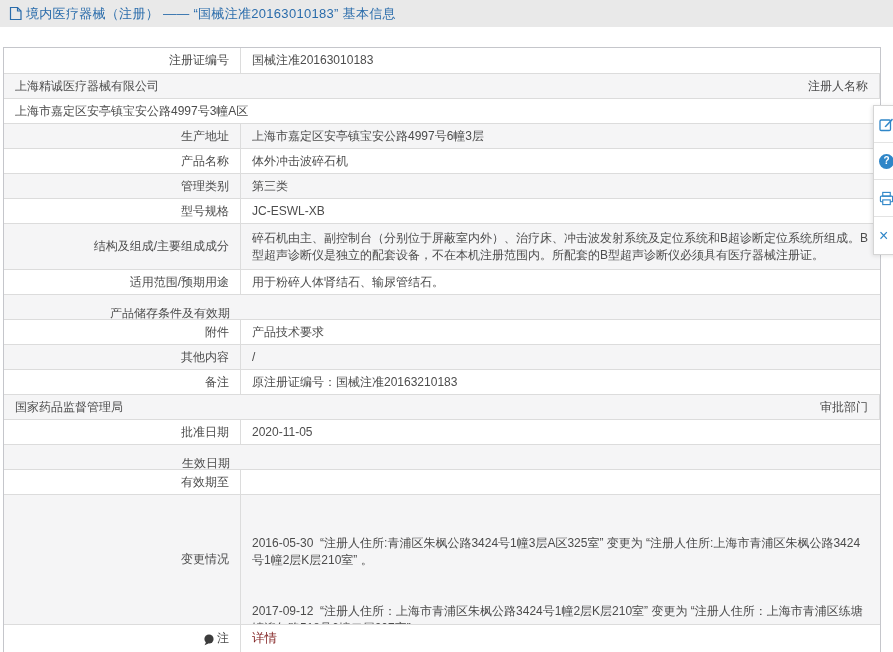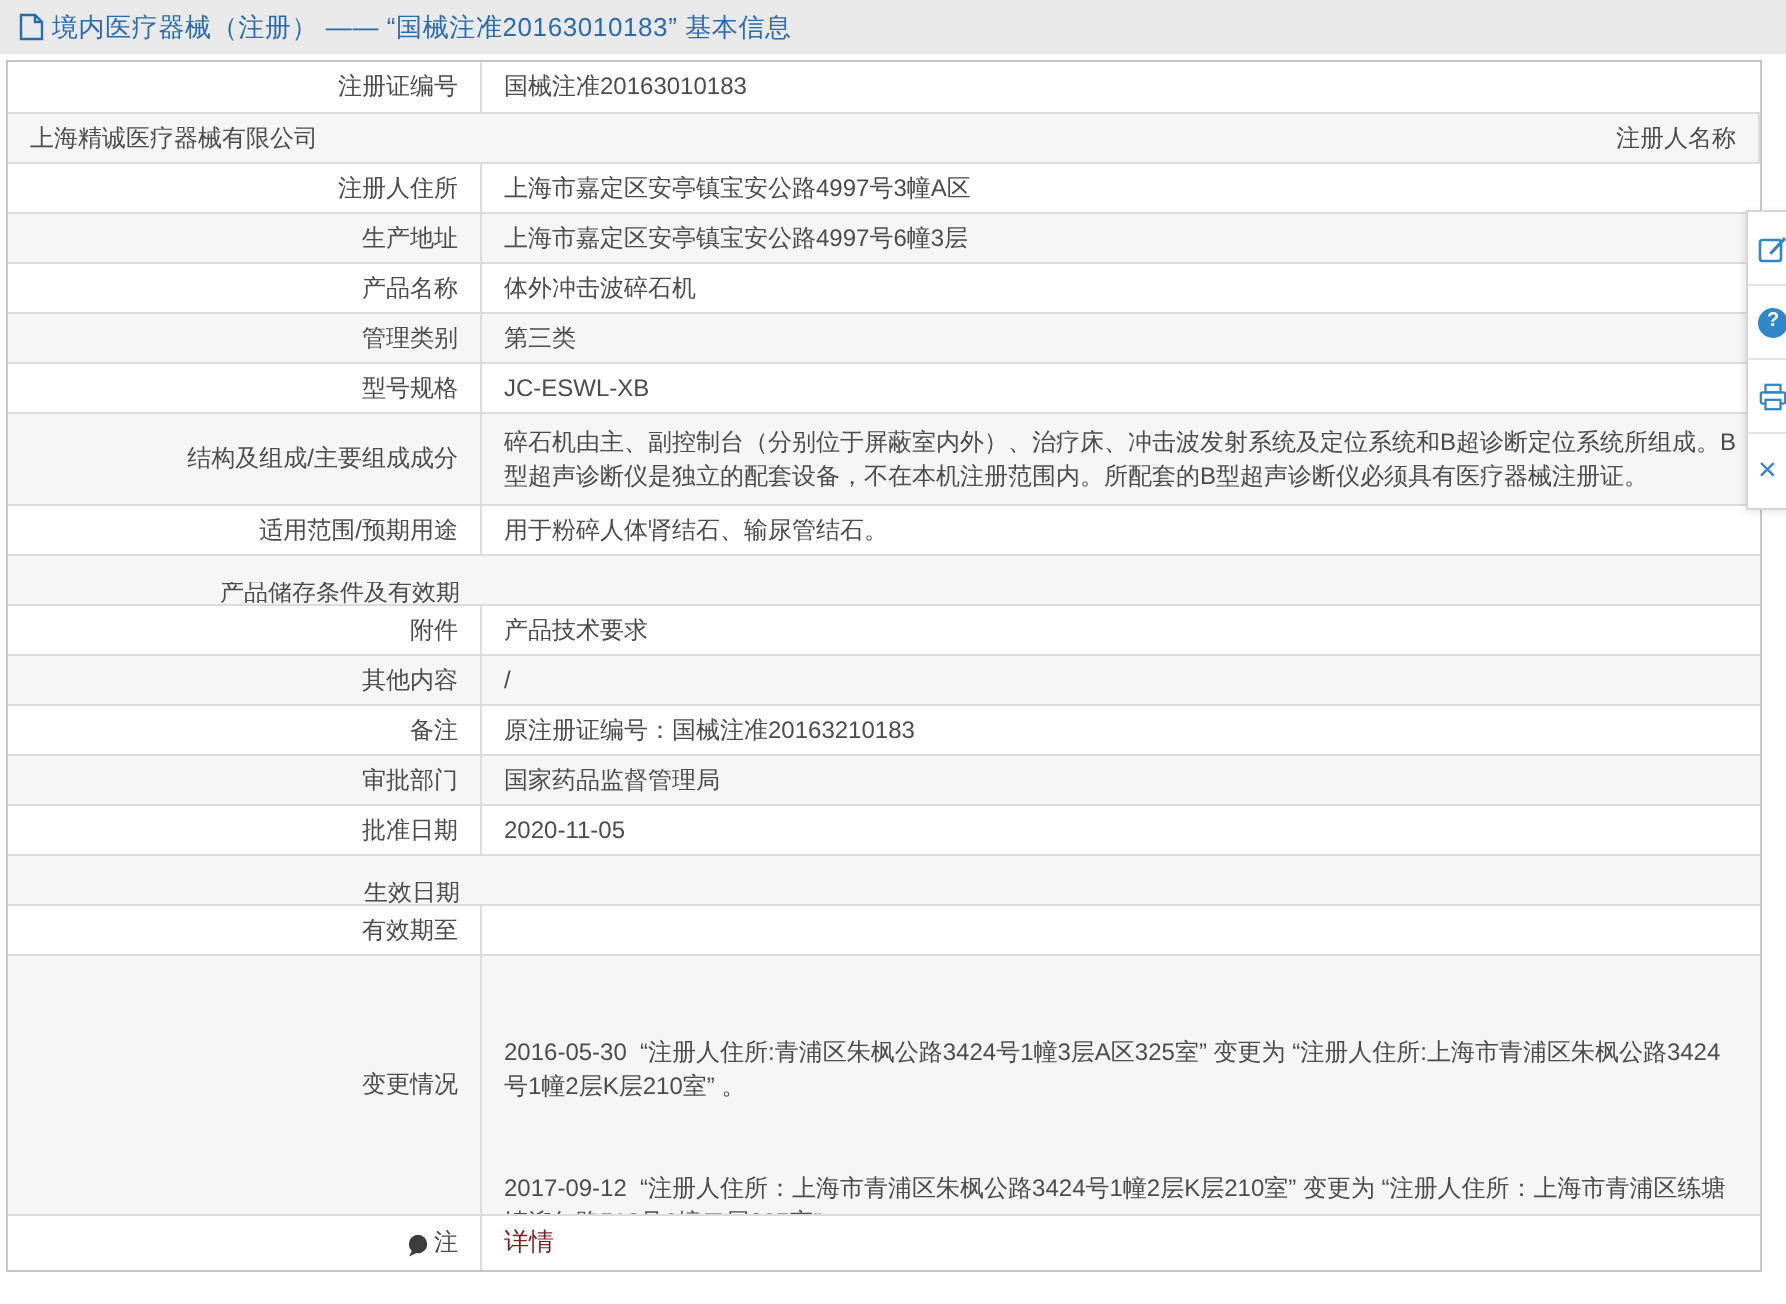--- a/index.html
+++ b/index.html
@@ -11,21 +11,21 @@
   
   .topbar{
     height:27px;background:#e9e9e9;display:flex;align-items:center;
     padding-left:9px;box-sizing:border-box;
   }
   .doc-icon{display:inline-flex;margin-right:4px;}
   .page-title{color:#2a6cab;font-size:13px;letter-spacing:0.3px;}
 
   
   .info-table{
-    position:absolute;left:3px;top:30px;width:878px;
+    position:absolute;left:3px;top:47px;width:878px;
     box-sizing:border-box;border:1px solid #c5c6cb;background:#fff;
   }
   .row{display:flex;box-sizing:border-box;border-top:1px solid #dcdcdc;}
   .row:first-child{border-top:none;}
   .row.stripe{background:#f5f5f6;}
   .h25{height:25px;}
   .h46{height:46px;}
   .h130{height:130px;}
   .h28{height:28px;}
   .cell{box-sizing:border-box;color:#4c4c4c;font-size:12px;overflow:hidden;}
@@ -84,21 +84,20 @@
     <div class="cell label">注册证编号</div>
     <div class="cell value">国械注准20163010183</div>
   </div>
 
   <div class="row h25 stripe">
     <div class="cell value">上海精诚医疗器械有限公司</div>
     <div class="cell label">注册人名称</div>
   </div>
 
   <div class="row h25">
-    <div class="cell label">注册人住所</div>
     <div class="cell value">上海市嘉定区安亭镇宝安公路4997号3幢A区</div>
   </div>
 
   <div class="row h25 stripe">
     <div class="cell label">生产地址</div>
     <div class="cell value">上海市嘉定区安亭镇宝安公路4997号6幢3层</div>
   </div>
 
   <div class="row h25">
     <div class="cell label">产品名称</div>
@@ -139,22 +138,22 @@
     <div class="cell label">其他内容</div>
     <div class="cell value">/</div>
   </div>
 
   <div class="row h25">
     <div class="cell label">备注</div>
     <div class="cell value">原注册证编号：国械注准20163210183</div>
   </div>
 
   <div class="row h25 stripe">
+    <div class="cell value">国家药品监督管理局</div>
     <div class="cell label">审批部门</div>
-    <div class="cell value">国家药品监督管理局</div>
   </div>
 
   <div class="row h25">
     <div class="cell label">批准日期</div>
     <div class="cell value">2020-11-05</div>
   </div>
 
   <div class="row h25 stripe">
     <div class="cell label nodivider">生效日期</div>
     <div class="cell value"></div>

